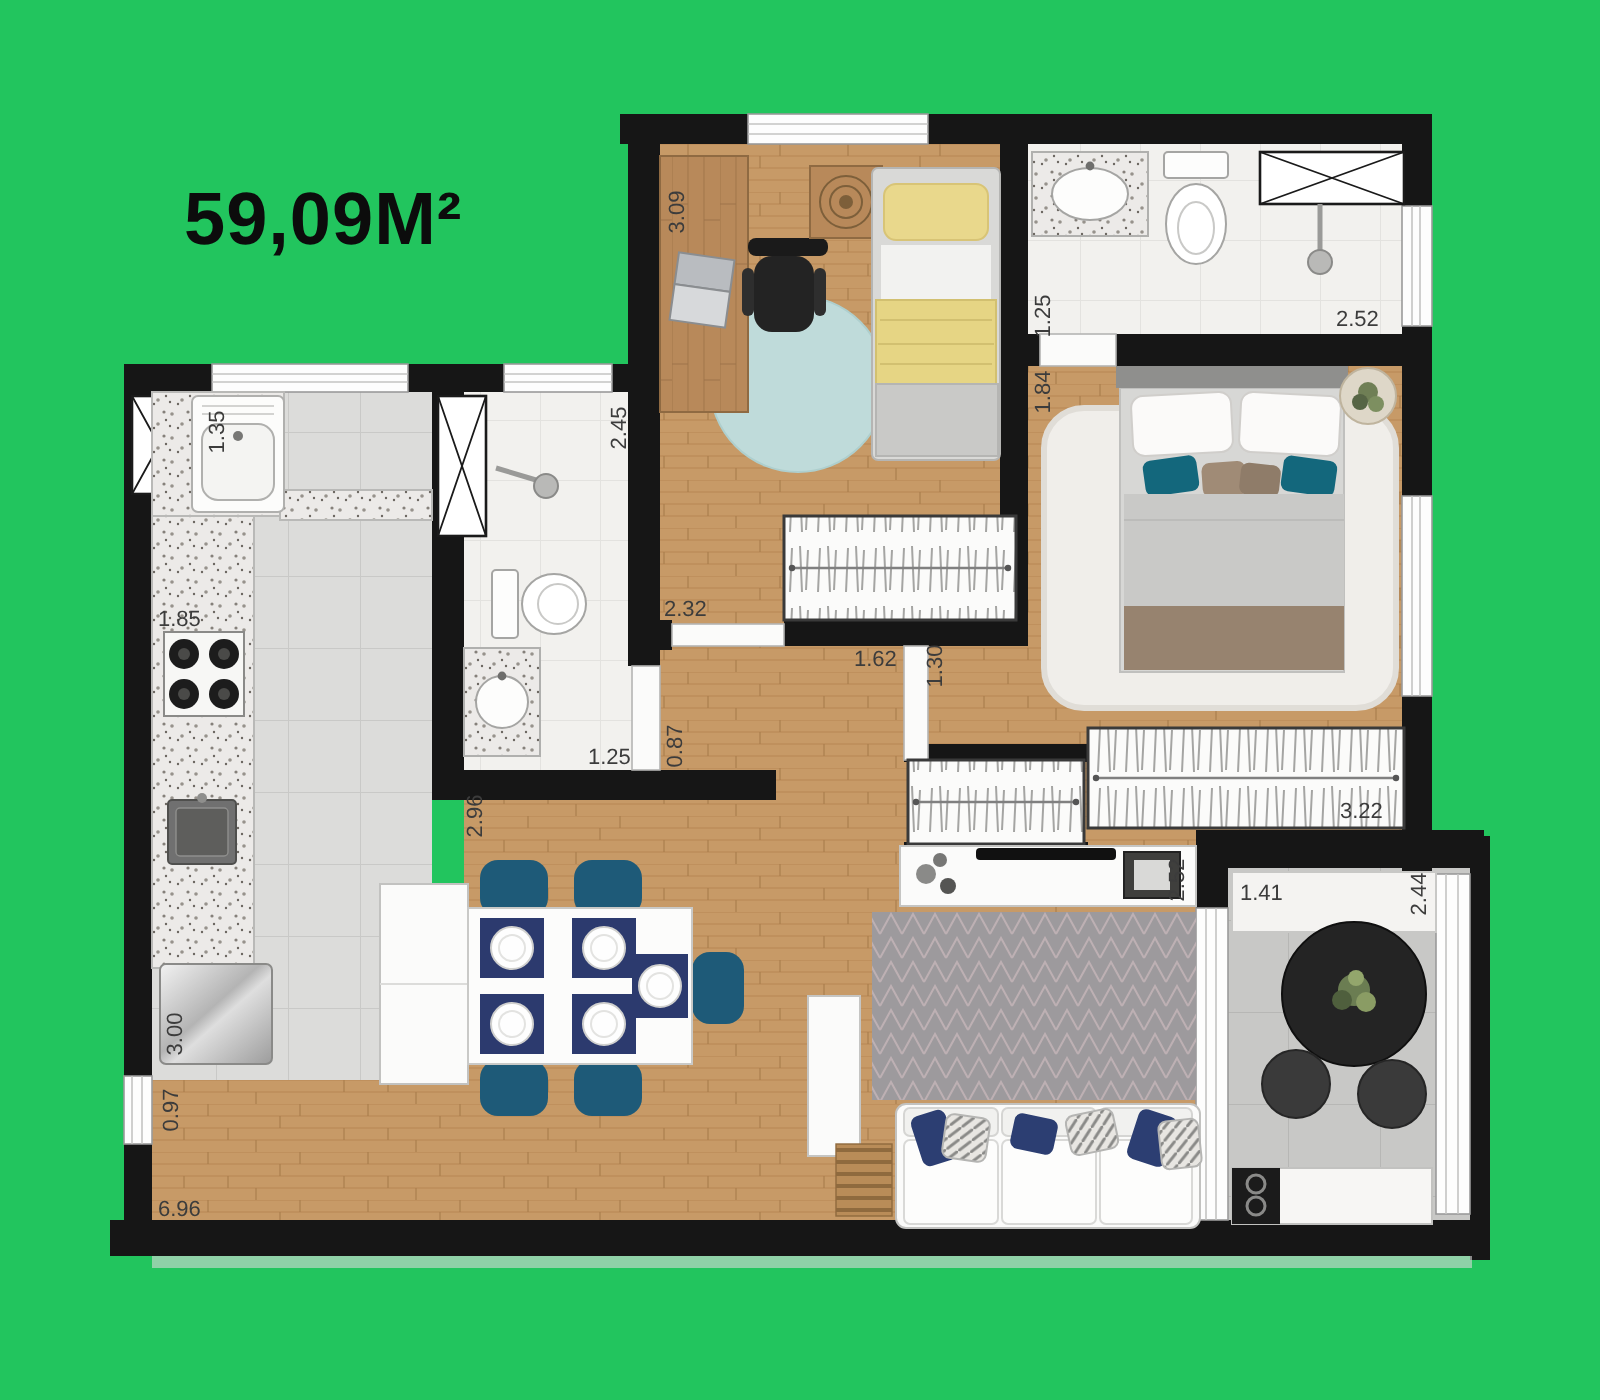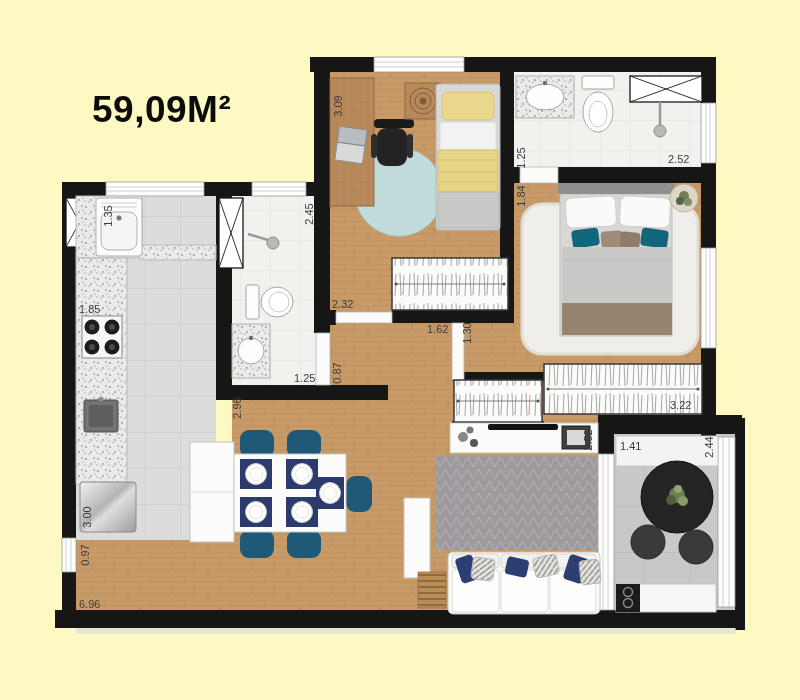--- a/index.html
+++ b/index.html
@@ -1,16 +1,16 @@
 <!DOCTYPE html>
 <html><head>
 <meta charset="utf-8">
 <style>
   html,body{margin:0;padding:0;background:#ffffff;}
-  .stage{position:relative;width:800px;height:700px;background:#fef9c3;overflow:hidden;
+  .stage{position:relative;width:800px;height:700px;background:#22c55e;overflow:hidden;
          font-family:"Liberation Sans",sans-serif;}
   svg{display:block;}
   .dim{font:11px "Liberation Sans",sans-serif;fill:#3c3c3c;}
   .title{font:bold 37px "Liberation Sans",sans-serif;fill:#0c0c0c;letter-spacing:.5px;}
 </style>
 </head>
 <body>
 
 <div class="stage">
 <svg width="800" height="700" viewBox="0 0 800 700">

